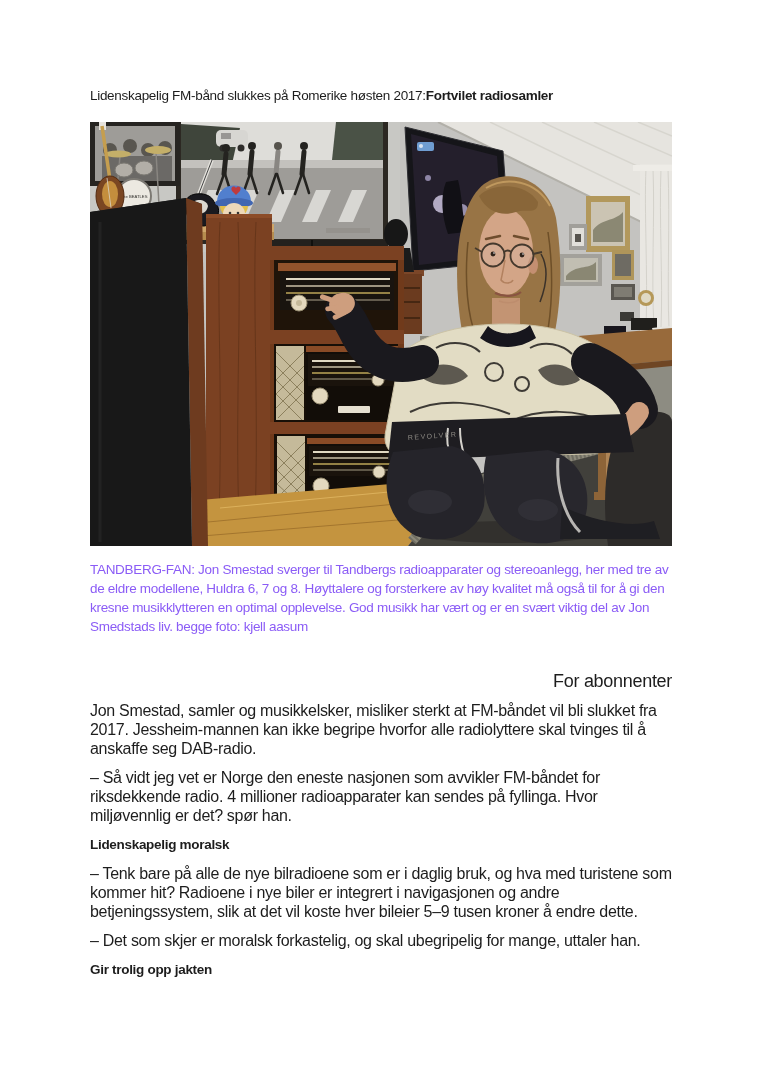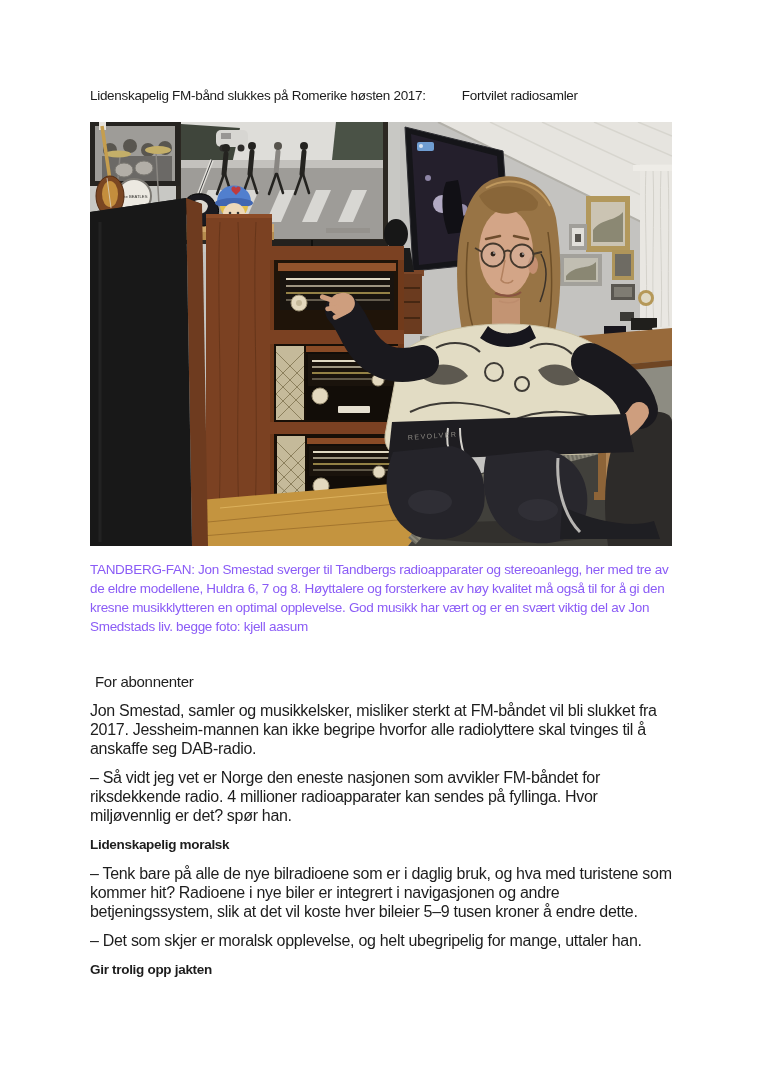--- a/index.html
+++ b/index.html
@@ -7,25 +7,25 @@
     position:relative;
     width:764px;height:1080px;
     background:#ffffff;
     font-family:"Liberation Sans", sans-serif;
     color:#1d1d1d;
     overflow:hidden;
   }
   .content{padding:86px 92px 0 90px;}
   .kicker-line{font-size:13.5px;line-height:20px;letter-spacing:-0.3px;margin:0 0 16px 0;white-space:nowrap;}
   .kicker{font-weight:400;}
-  .headline{font-weight:400;margin-left:36px;}
+  .headline{font-weight:700;}
   .photo-wrap{width:582px;height:424px;overflow:hidden;background:#c7c6c3;}
   .photo-wrap svg{display:block;}
   .caption{font-size:13.5px;line-height:19px;letter-spacing:-0.3px;margin:14px 0 36px 0;color:#8b5cf6;}
-  .access{font-size:15px;line-height:19px;letter-spacing:-0.3px;margin:16px 0 10px 0;padding-left:5px;}
+  .access{font-size:18px;line-height:19px;letter-spacing:-0.3px;margin:16px 0 10px 0;padding-left:5px;text-align:right;}
   .para{font-size:16px;line-height:19px;letter-spacing:-0.3px;margin:0 0 10px 0;}
   .subhead{font-size:13.5px;line-height:19px;letter-spacing:-0.3px;font-weight:700;margin:0 0 10px 0;}
 </style>
 </head>
 <body>
 
 <div class="page">
   <div class="content">
 
     <p class="kicker-line"><span class="kicker">Lidenskapelig FM-bånd slukkes på Romerike høsten 2017:</span><span class="headline">Fortvilet radiosamler</span></p>
@@ -383,17 +383,17 @@
     </div>
 
     <p class="caption">TANDBERG-FAN: Jon Smestad sverger til Tandbergs radioapparater og stereoanlegg, her med tre av de eldre modellene, Huldra 6, 7 og 8. Høyttalere og forsterkere av høy kvalitet må også til for å gi den kresne musikklytteren en optimal opplevelse. God musikk har vært og er en svært viktig del av Jon Smedstads liv. begge foto: kjell aasum</p>
 
     <p class="access">For abonnenter</p>
 
     <p class="para">Jon Smestad, samler og musikkelsker, misliker sterkt at FM-båndet vil bli slukket fra 2017. Jessheim-mannen kan ikke begripe hvorfor alle radiolyttere skal tvinges til å anskaffe seg DAB-radio.</p>
     <p class="para">– Så vidt jeg vet er Norge den eneste nasjonen som avvikler FM-båndet for riksdekkende radio. 4 millioner radioapparater kan sendes på fyllinga. Hvor miljøvennlig er det? spør han.</p>
     <p class="subhead">Lidenskapelig moralsk</p>
     <p class="para">– Tenk bare på alle de nye bilradioene som er i daglig bruk, og hva med turistene som kommer hit? Radioene i nye biler er integrert i navigasjonen og andre betjeningssystem, slik at det vil koste hver bileier 5–9 tusen kroner å endre dette.</p>
-    <p class="para">– Det som skjer er moralsk opplevelse, og helt ubegripelig for mange, uttaler han.</p>
+    <p class="para">– Det som skjer er moralsk forkastelig, og skal ubegripelig for mange, uttaler han.</p>
     <p class="subhead">Gir trolig opp jakten</p>
 
   </div>
 </div>
 
 </body></html>

